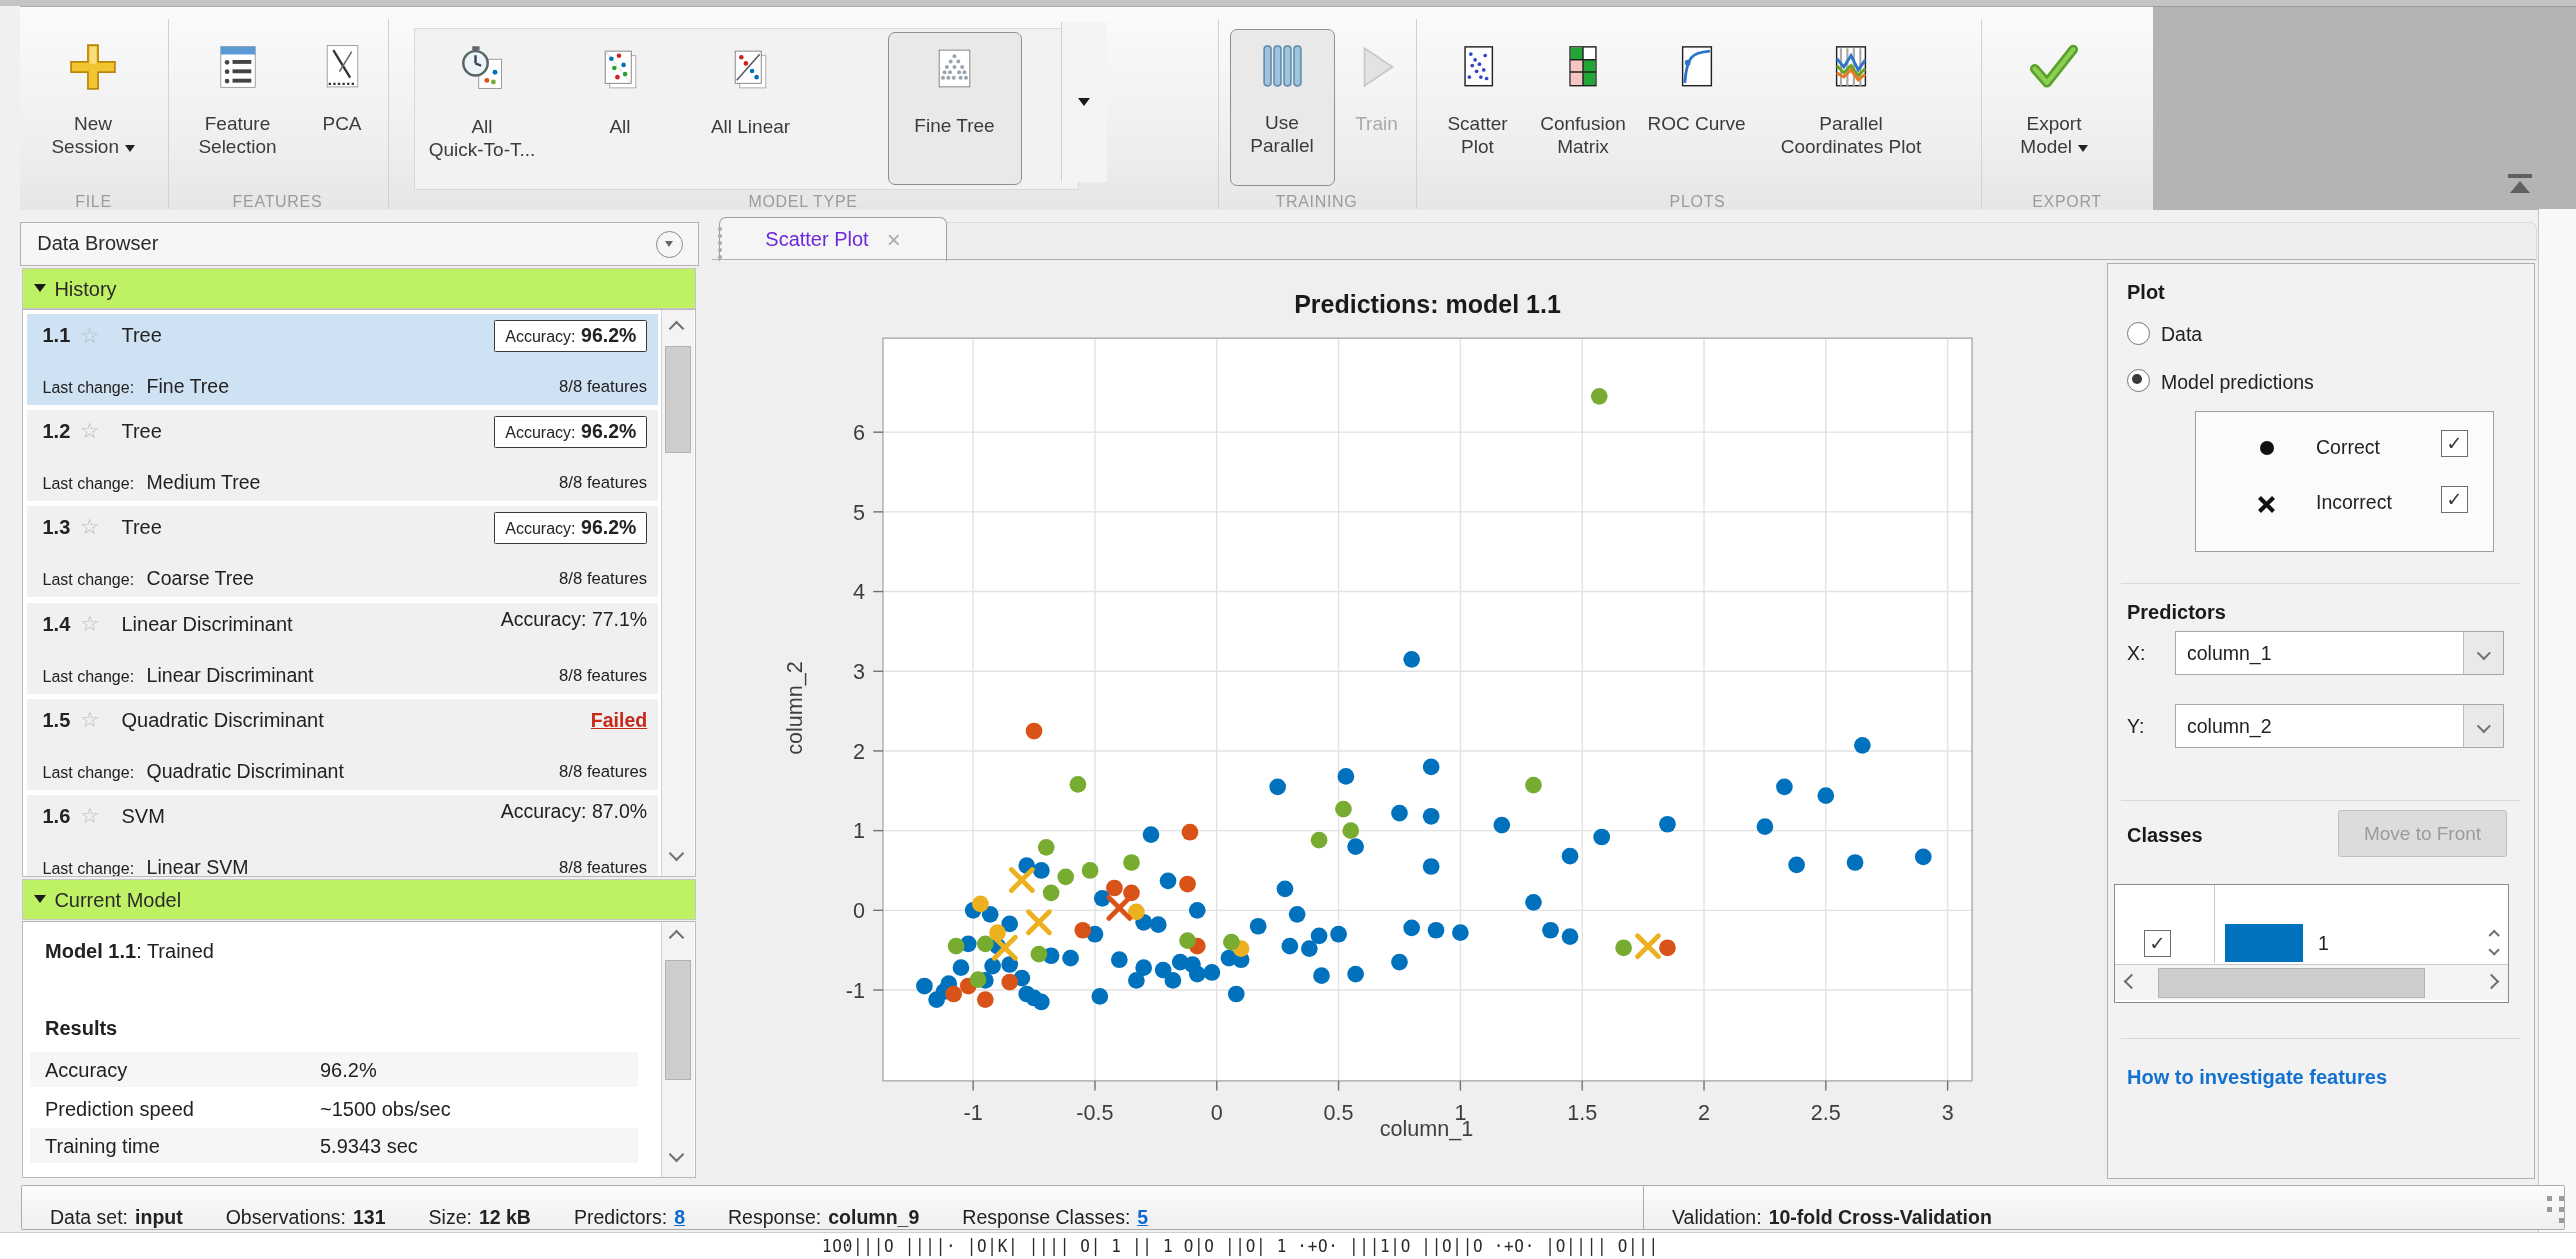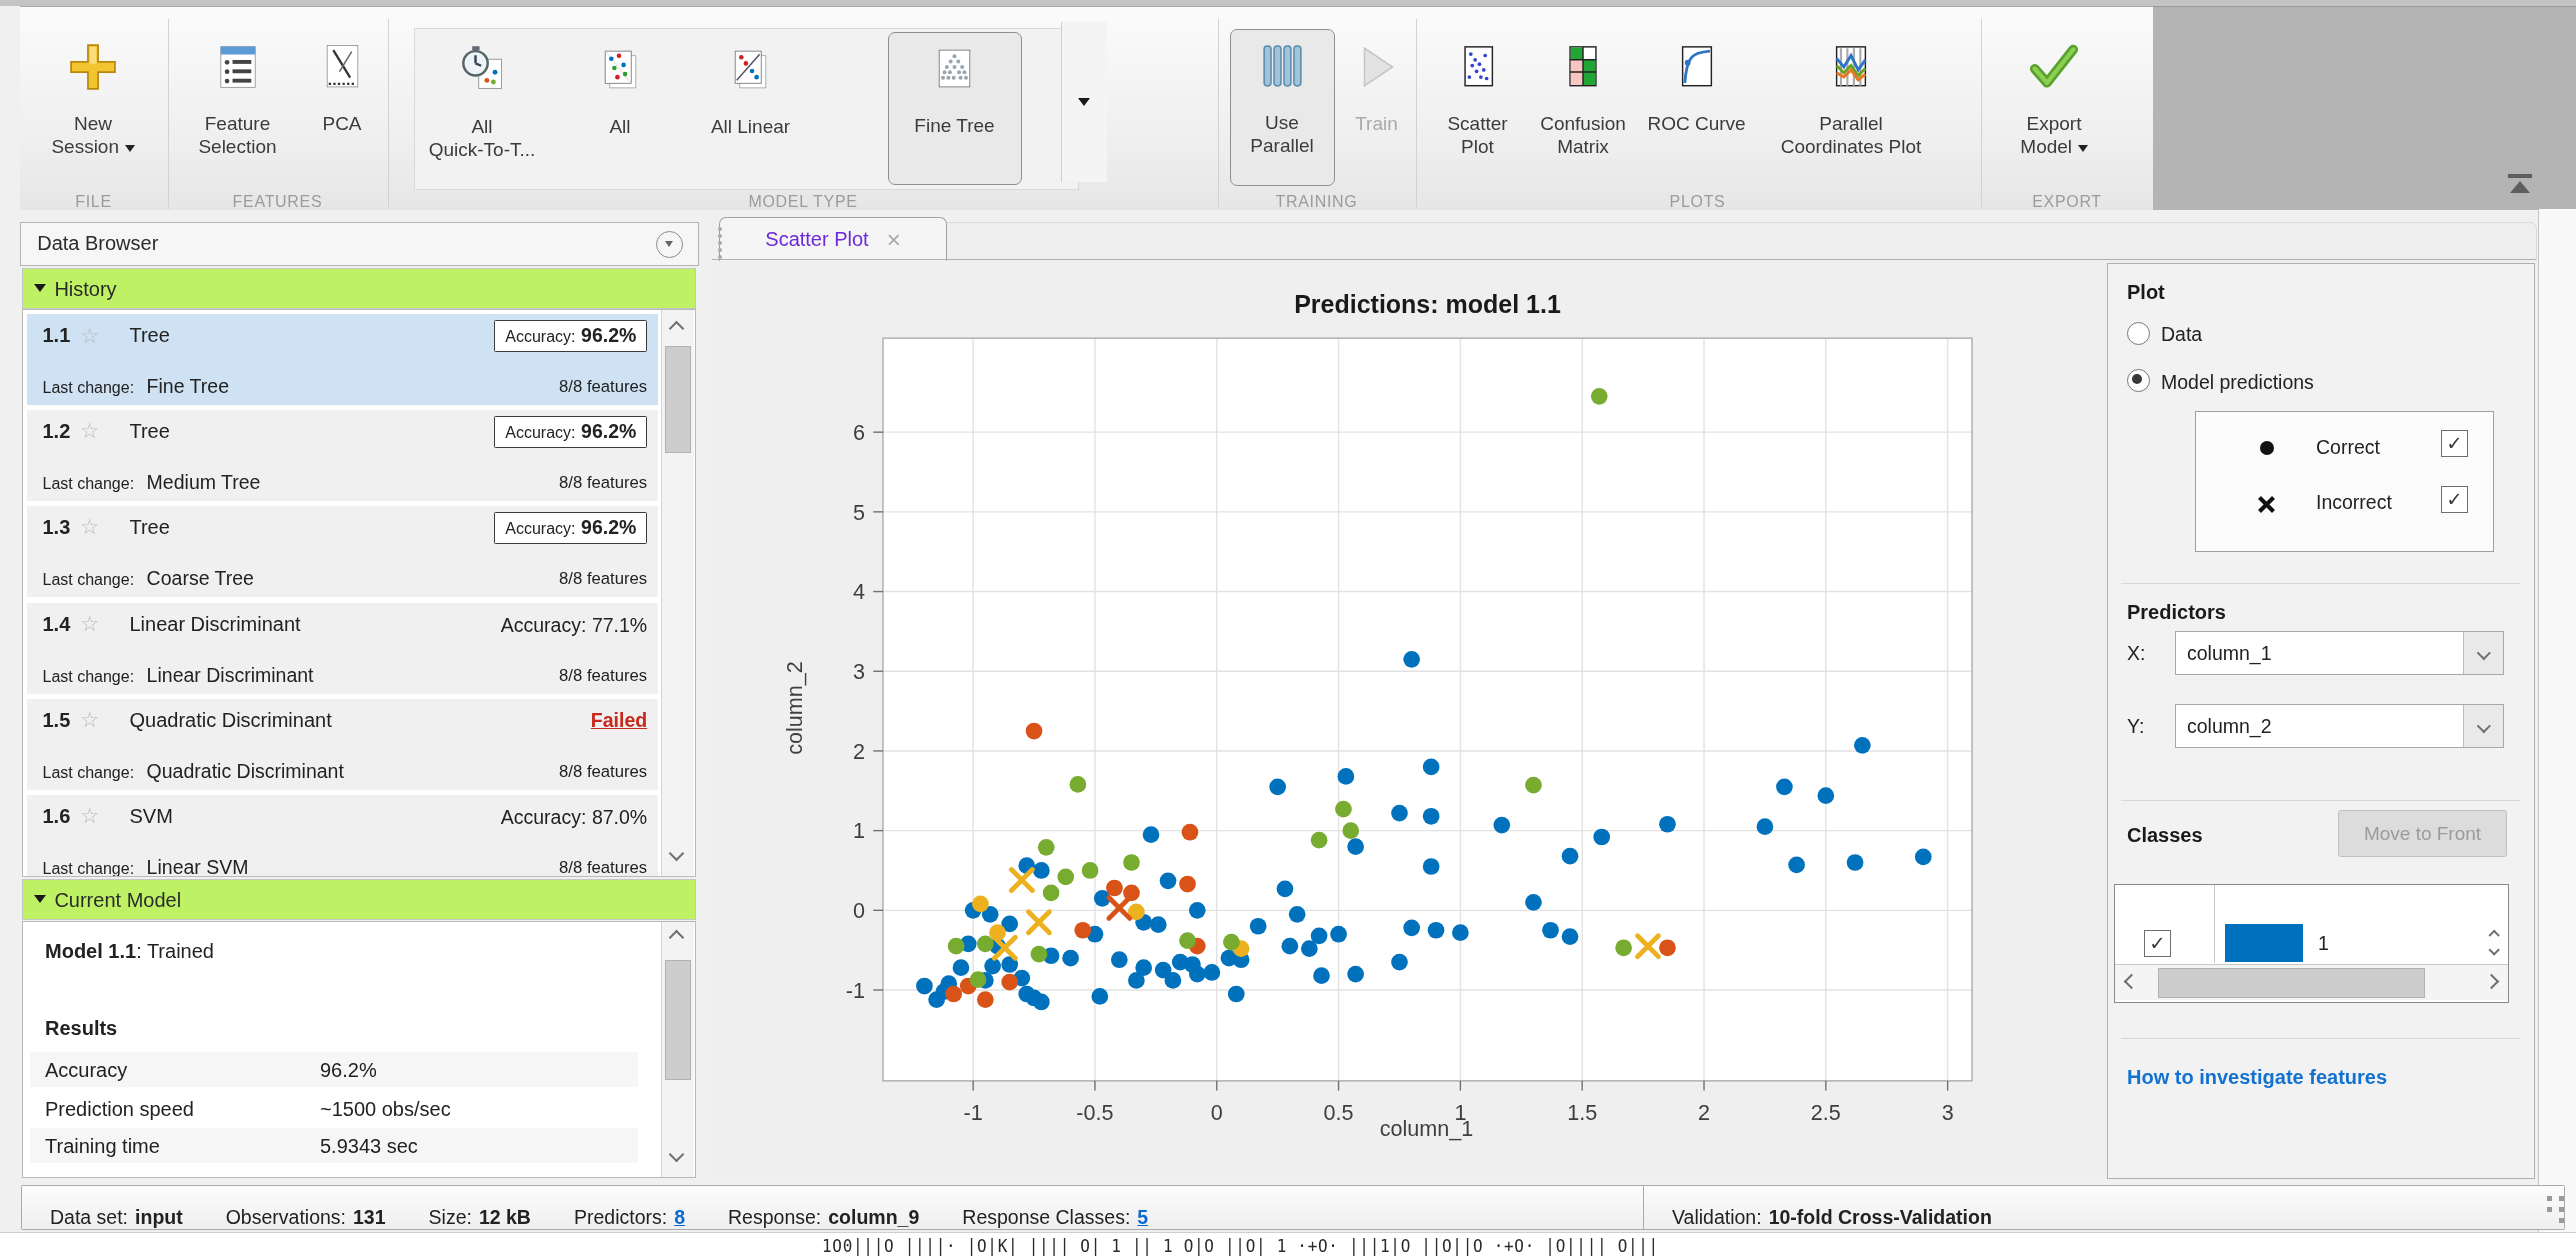--- a/index.html
+++ b/index.html
@@ -29,25 +29,25 @@
   .chev.left{transform:rotate(135deg);} .chev.right{transform:rotate(-45deg);}
   
   .panelbar{background:#bef264;border:0.7px solid #c6c6c6;}
   #db-header{left:19.5px;top:222px;width:677px;height:42px;background:#f6f6f6;border:0.7px solid #b3b3b3;}
   .barlbl{font-size:20px;color:#2b2b2b;line-height:40px;}
   .hist-item{position:absolute;left:26.5px;width:631px;height:91px;background:#f0f0f0;}
   .hist-item.selected{background:#cfe2f3;}
   .hi-row1{position:absolute;left:15.3px;top:8.4px;display:flex;align-items:center;}
   .hi-id{font-weight:bold;font-size:20px;}
   .hi-star{font-size:21.6px;color:#b9b9b9;margin-left:9.8px;}
-  .hi-name{font-size:20px;margin-left:30px;}
+  .hi-name{font-size:20px;margin-left:22px;}
   .acc-box{position:absolute;right:11px;top:5.6px;background:#fff;border:1.4px solid #3a3a3a;
     border-radius:1.4px;padding:3.5px 9.8px;font-size:16px;}
   .acc-box b{font-size:19.5px;margin-left:5.6px;}
-  .acc-plain{position:absolute;right:11px;top:11px;font-size:16px;}
+  .acc-plain{position:absolute;right:11px;top:5px;font-size:16px;}
   .acc-plain span{font-size:19.5px;margin-left:5.6px;}
   .failed{position:absolute;right:11px;top:9.8px;font-size:19.5px;font-weight:bold;
     color:#c8281c;text-decoration:underline;}
   .hi-row2{position:absolute;left:15.3px;bottom:7px;font-size:16px;display:flex;align-items:baseline;}
   .hi-change{font-size:19.5px;margin-left:12.5px;}
   .hi-feat{position:absolute;right:11px;bottom:8.4px;font-size:16.7px;}
   .sb-track{position:absolute;background:#f3f3f3;border-left:0.7px solid #d4d4d4;}
   .sb-thumb{position:absolute;background:#cdcdcd;border:0.7px solid #b2b2b2;}
   .zebra{position:absolute;left:28px;width:608px;height:35px;background:#f6f6f6;}
   

